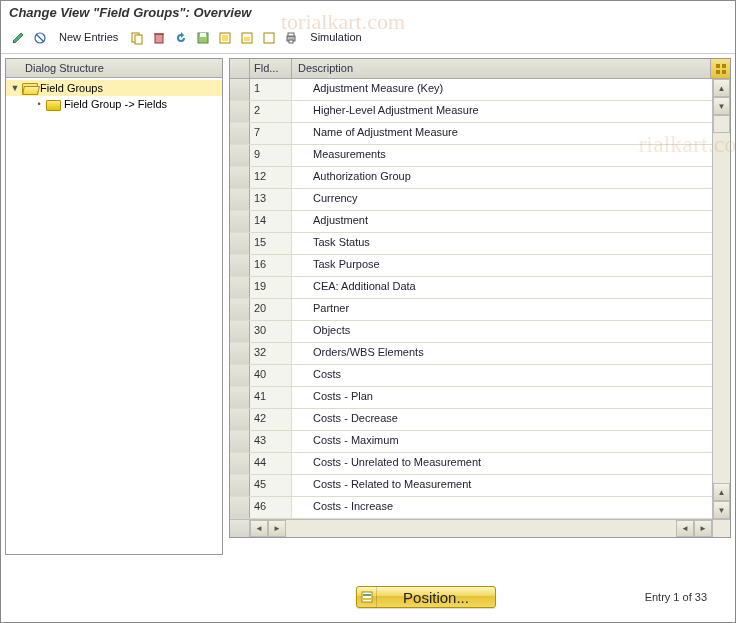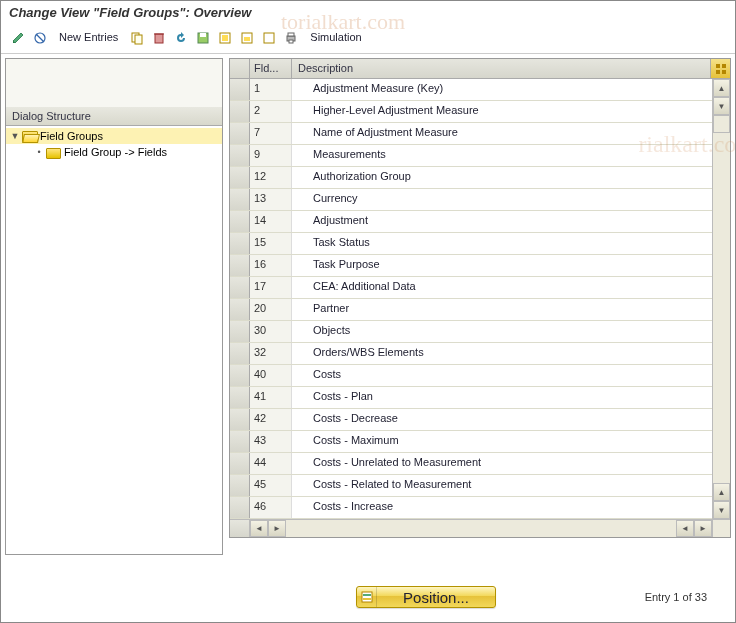--- a/index.html
+++ b/index.html
@@ -74,24 +74,23 @@
     flex-shrink: 0;
     border: 1px solid #999;
     margin: 4px 0 4px 4px;
     background: #f7f7f2;
     display: flex;
     flex-direction: column;
   }
   .tree-header {
     background: linear-gradient(#e8e8e0,#d8d8cc);
     border-bottom: 1px solid #aaa;
-    padding: 3px 6px;
+    padding: 3px 19px;
     color: #334;
     font-size: 11px;
-    margin-top: 48px;
   }
   .tree-body {
     flex: 1;
     padding: 2px 0;
     background: #fff;
   }
   .tree-row {
     display: flex;
     align-items: center;
     padding: 2px 4px;
@@ -429,21 +428,21 @@
               <div class="gc-fld">15</div>
               <div class="gc-desc">Task Status</div>
             </div>
             <div class="grid-row">
               <div class="gc-sel"></div>
               <div class="gc-fld">16</div>
               <div class="gc-desc">Task Purpose</div>
             </div>
             <div class="grid-row">
               <div class="gc-sel"></div>
-              <div class="gc-fld">17</div>
+              <div class="gc-fld">19</div>
               <div class="gc-desc">CEA: Additional Data</div>
             </div>
             <div class="grid-row">
               <div class="gc-sel"></div>
               <div class="gc-fld">20</div>
               <div class="gc-desc">Partner</div>
             </div>
             <div class="grid-row">
               <div class="gc-sel"></div>
               <div class="gc-fld">30</div>

